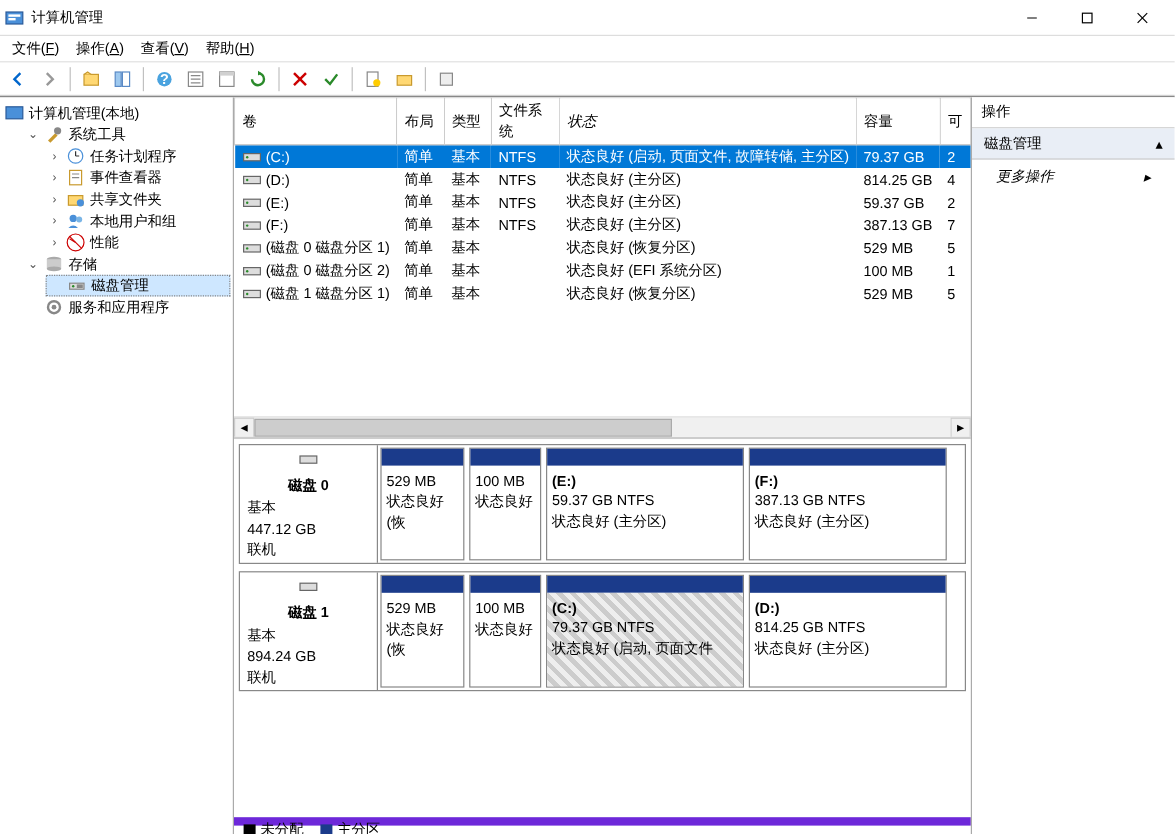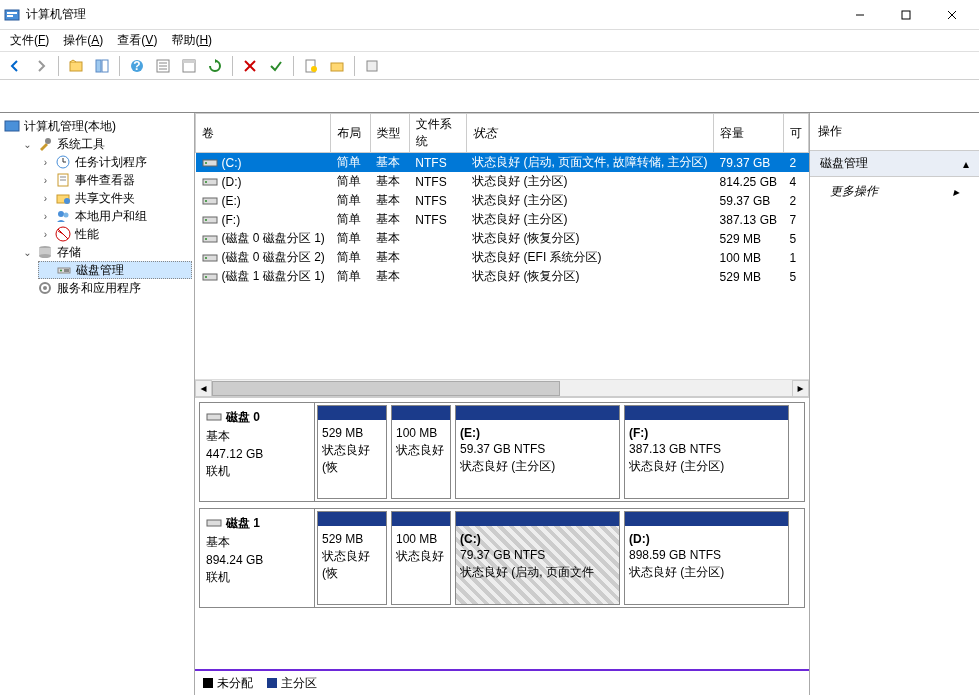--- a/index.html
+++ b/index.html
@@ -9,21 +9,21 @@
 .titlebar .title { flex: 1; }
 .winbtns { display: flex; gap: 0; }
 .winbtn { width: 46px; height: 30px; display: flex; align-items: center; justify-content: center; }
 .menubar { display: flex; gap: 2px; height: 22px; align-items: center; padding: 0 4px; border-bottom: 1px solid #e0e0e0; }
 .menubar .mi { padding: 2px 6px; }
 .menubar .mi u { text-decoration: underline; }
 .toolbar { display: flex; align-items: center; height: 28px; padding: 2px 4px; gap: 4px; border-bottom: 1px solid #d0d0d0; }
 .tb { width: 22px; height: 22px; display: flex; align-items: center; justify-content: center; border: 1px solid transparent; }
 .tb svg { width: 16px; height: 16px; }
 .tsep { width: 1px; height: 20px; background: #c0c0c0; margin: 0 2px; }
-.content { display: flex; flex: 1; overflow: hidden; border-top: 1px solid #888; margin-top: 32px; }
+.content { display: flex; flex: 1; overflow: hidden; border-top: 1px solid #888; }
 .left-pane { width: 195px; border-right: 1px solid #aaa; overflow: auto; padding: 4px 2px; }
 .mid-pane { flex: 1; display: flex; flex-direction: column; }
 .right-pane { width: 170px; border-left: 1px solid #aaa; display: flex; flex-direction: column; }
 .tree { list-style: none; }
 .tree ul { list-style: none; padding-left: 18px; }
 .tree li { position: relative; }
 .trow { display: flex; align-items: center; height: 18px; padding: 1px 2px; gap: 4px; white-space: nowrap; }
 .trow.sel { background: #cee7ff; border: 1px dotted #888; }
 .exp { width: 11px; height: 11px; display: flex; align-items: center; justify-content: center; color: #555; font-size: 10px; cursor: pointer; }
 .ticon { width: 16px; height: 16px; display: inline-flex; align-items: center; justify-content: center; }
@@ -34,32 +34,32 @@
 .grid tr.sel td { background: #0078d7; color: #fff; }
 .grid tr.sel td:first-child { background: #0078d7; }
 .grid .vicon { display:inline-flex; width:16px; height:12px; margin-right:4px; vertical-align:middle;}
 .scrollbar-h { height: 17px; background: #f0f0f0; display: flex; align-items: center; border-top:1px solid #ddd;}
 .scrollbar-h .btn { width: 17px; height: 17px; background: #f0f0f0; display:flex;align-items:center;justify-content:center;border:1px solid #ccc;}
 .scrollbar-h .track { flex:1; height:17px; background:#f0f0f0; position:relative;}
 .scrollbar-h .thumb { position:absolute; left:0; top:0; height:15px; width:60%; background:#cdcdcd; border:1px solid #aaa; margin:1px 0;}
 .disks { flex: 1; overflow: auto; padding: 4px; background: #fff;}
 .disk-row { display: flex; border: 1px solid #888; margin-bottom: 6px; height: 100px; }
 .disk-head { width: 115px; border-right: 1px solid #888; padding: 6px; display:flex; flex-direction:column; gap:2px;}
-.disk-head .dicon { display:flex; align-items:flex-end; gap:4px; font-weight:bold;}
+.disk-head .dicon { display:flex; align-items:center; gap:4px; font-weight:bold;flex-direction:column;}
 .disk-parts { flex:1; display:flex; }
 .part { border:1px solid #888; margin:2px; display:flex; flex-direction:column; }
 .part .pbar { height:14px; background:#1b3b8b; }
 .part .pbody { flex:1; padding:6px 4px; display:flex; flex-direction:column; gap:2px; overflow:hidden;}
 .part.hatch .pbody { background: repeating-linear-gradient(45deg,#eee,#eee 4px,#ccc 4px,#ccc 8px);}
 .part .pname { font-weight:bold;}
-.legend { height: 26px; border-top:2px solid #6d28d9; display:flex; align-items:center; gap:14px; padding:0 8px;}
+.legend { height: 14px; border-top:7px solid #6d28d9; display:flex; align-items:center; gap:14px; padding:0 8px;}
 .legend .sw { width:10px; height:10px; display:inline-block; margin-right:4px; vertical-align:middle;}
 .legend .sw.unalloc { background:#000;}
 .legend .sw.primary { background:#1b3b8b;}
-.right-pane .rheader { background:#fff; border-bottom:1px solid #ccc; padding:4px 8px; font-weight:normal; height:38px; display:flex; align-items:center;}
+.right-pane .rheader { background:#fff; border-bottom:1px solid #ccc; padding:4px 8px; font-weight:normal; height:26px; display:flex; align-items:center;}
 .right-pane .rgroup { background:#e9eef6; padding:4px 10px; border-bottom:1px solid #ccc; display:flex; align-items:center; justify-content:space-between;}
 .right-pane .ritem { padding:6px 20px; display:flex; align-items:center; justify-content:space-between;font-style:italic;}
 .grid-scroll{flex:1;overflow:auto;}
 </style>
 </head>
 <body>
 
 <div class="titlebar">
   <span class="icon">
     <svg viewBox="0 0 16 16">
@@ -519,21 +519,21 @@
               <div class="pbody">
                 <div class="pname">(C:)</div>
                 <div>79.37 GB NTFS</div>
                 <div>状态良好 (启动, 页面文件</div>
               </div>
             </div>
             <div class="part" style="width: 165px;">
               <div class="pbar"></div>
               <div class="pbody">
                 <div class="pname">(D:)</div>
-                <div>898.59 GB NTFS</div>
+                <div>814.25 GB NTFS</div>
                 <div>状态良好 (主分区)</div>
               </div>
             </div>
           </div>
         </div>
       </div>
     <div class="legend">
       <span><span class="sw unalloc"></span><span>未分配</span></span>
       <span><span class="sw primary"></span><span>主分区</span></span>
     </div>

